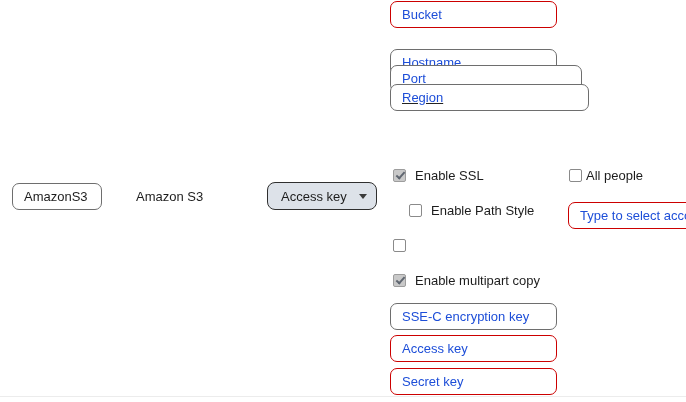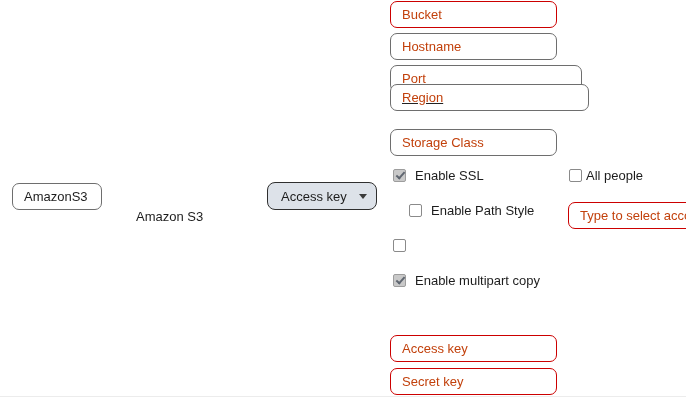--- a/index.html
+++ b/index.html
@@ -38,34 +38,33 @@
     padding: 0 0 0 11px;
     font-size: 13px;
     line-height: 1;
     white-space: nowrap;
     overflow: hidden;
   }
   .field.required {
     border-color: #cc0000;
   }
   .field .ph {
-    color: #c2410c;
+    color: #1d4ed8;
   }
   .field .val {
     color: #1d1d1d;
   }
 
   
   .static-label {
     position: absolute;
     color: #1d1d1d;
     font-size: 13px;
     line-height: 1;
     white-space: nowrap;
-    margin-top: 20px;
   }
 
   
   .dropdown {
     position: absolute;
     box-sizing: border-box;
     height: 28px;
     border: 1px solid #2f2f2f;
     border-radius: 8px;
     background: #dde2e9;
@@ -146,55 +145,55 @@
 
   <div class="dropdown" style="left:267px; top:182px; width:110px;">
     <span class="dd-label">Access key</span>
     <span class="caret"></span>
   </div>
 
   <div class="field required" style="left:390px; top:1px; width:167px;">
     <span class="ph">Bucket</span>
   </div>
 
-  <div class="field" style="left:390px; top:33px; width:167px;">
+  <div class="field" style="left:390px; top:49px; width:167px;">
     <span class="ph">Hostname</span>
   </div>
 
   <div class="field" style="left:390px; top:65px; width:192px;">
     <span class="ph">Port</span>
   </div>
 
   <div class="field" style="left:390px; top:84px; width:199px;text-decoration:underline;">
     <span class="ph">Region</span>
   </div>
 
-  <div class="field" style="left:390px; top:129px; width:167px;">
-    <span class="ph">Storage Class</span>
-  </div>
 
   <div class="cb-row" style="left:393px; top:169px;">
     <span class="cb checked"></span>
     <span class="cb-label">Enable SSL</span>
   </div>
 
   <div class="cb-row" style="left:393px; top:204px;padding-left:16px;">
     <span class="cb"></span>
     <span class="cb-label">Enable Path Style</span>
   </div>
 
   <div class="cb-row" style="left:393px; top:239px;">
     <span class="cb"></span>
   </div>
 
   <div class="cb-row" style="left:393px; top:274px;">
     <span class="cb checked"></span>
     <span class="cb-label">Enable multipart copy</span>
   </div>
 
+  <div class="field" style="left:390px; top:303px; width:167px;">
+    <span class="ph">SSE-C encryption key</span>
+  </div>
 
   <div class="field required" style="left:390px; top:335px; width:167px;">
     <span class="ph">Access key</span>
   </div>
 
   <div class="field required" style="left:390px; top:368px; width:167px;">
     <span class="ph">Secret key</span>
   </div>
 
   <div class="cb-row tight" style="left:569px; top:169px;">

